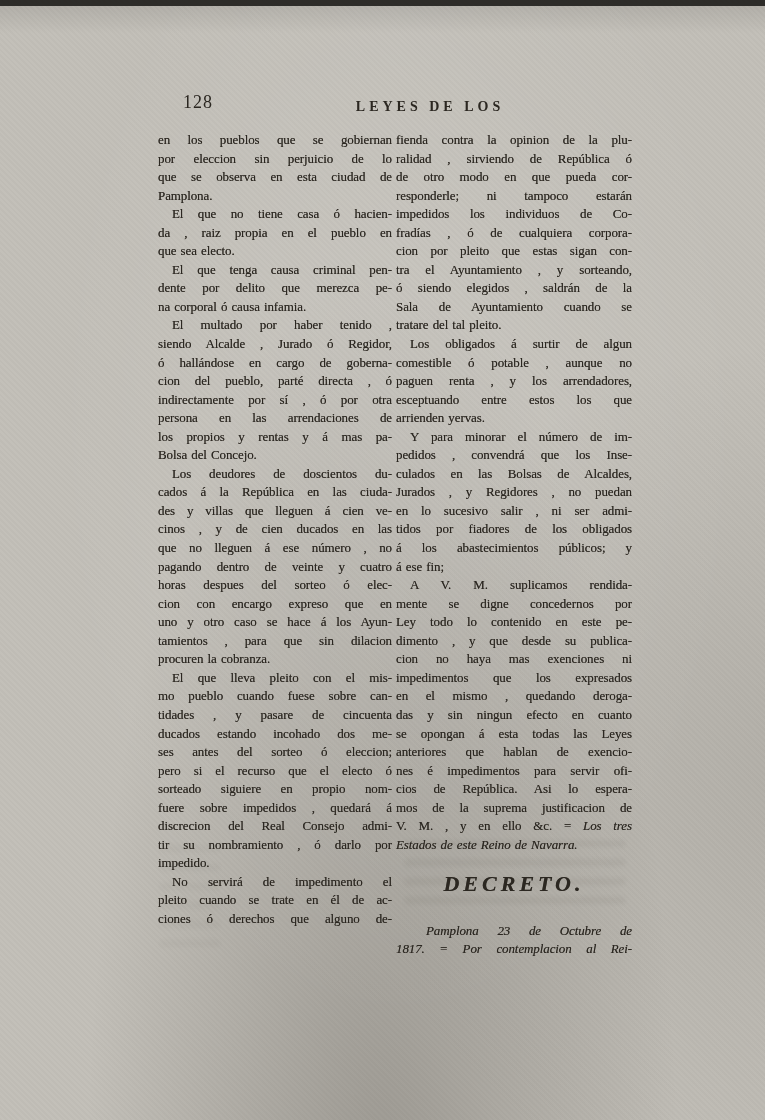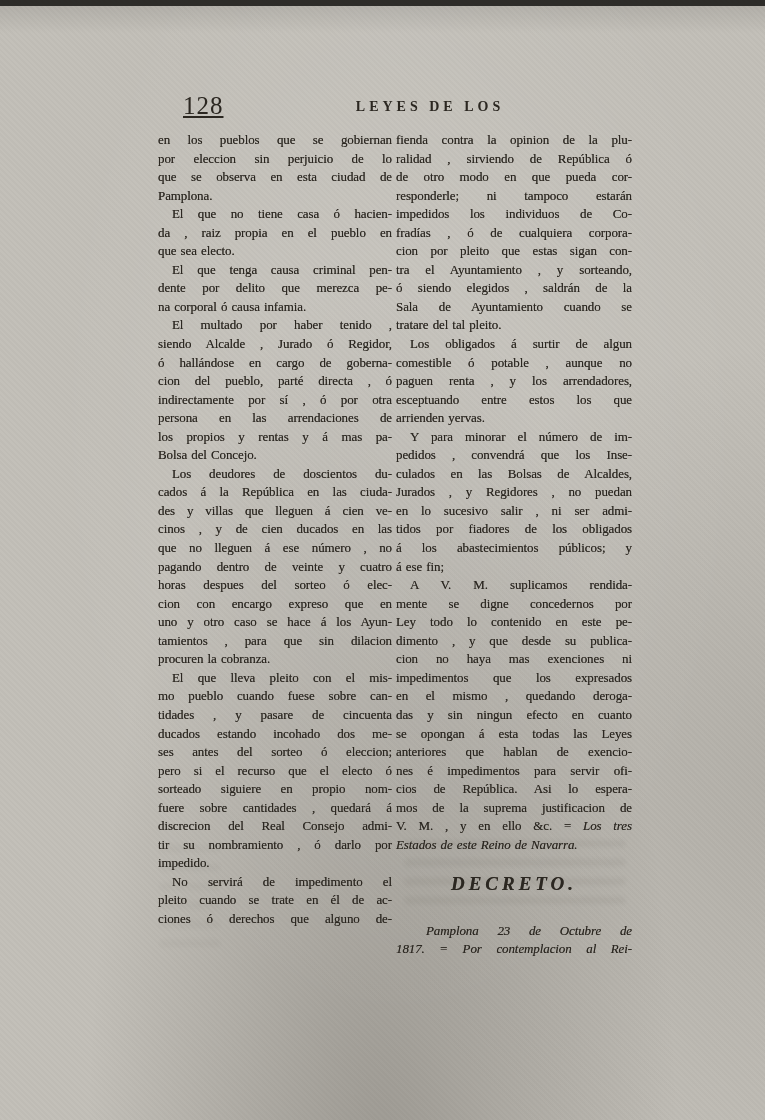--- a/index.html
+++ b/index.html
@@ -10,41 +10,41 @@
     background-image:
       radial-gradient(ellipse at 52% 38%, rgba(255,255,255,0.10), rgba(0,0,0,0) 62%),
       radial-gradient(ellipse at 50% 108%, rgba(58,54,47,0.28), rgba(0,0,0,0) 55%),
       radial-gradient(ellipse at 105% 70%, rgba(58,54,47,0.12), rgba(0,0,0,0) 40%),
       linear-gradient(to bottom, rgba(0,0,0,0.10), rgba(0,0,0,0) 3%),
       repeating-linear-gradient(45deg, rgba(0,0,0,0.016) 0 2px, rgba(255,255,255,0.016) 2px 4px);
     color:#2b2721;
   }
   .edge-strip{position:absolute;left:0;top:0;width:765px;height:6px;background:#161513;opacity:.85;}
   #page-number{
-    position:absolute;left:183px;top:92px;font-size:25px;letter-spacing:1px;text-decoration:underline;
+    position:absolute;left:183px;top:92px;font-size:18px;letter-spacing:1px;
   }
   #running-title{
     position:absolute;left:292px;top:99px;width:276px;text-align:center;
     font-size:14px;letter-spacing:4px;font-weight:bold;
   }
   .col{
     position:absolute;top:131px;font-size:13px;line-height:18.55px;
     letter-spacing:-0.1px;word-spacing:1px;
     text-shadow:0 0 0.5px rgba(43,39,33,0.65);
   }
   #left-col{left:158px;width:234px;}
   #right-col{left:396px;width:236px;}
   .line{text-align:justify;text-align-last:justify;}
   .line.nj{text-align-last:left;}
   .line.ind1{padding-left:14px;}
   .line.ind2{padding-left:30px;margin-top:28px;}
   .it,.line.it{font-style:italic;}
   .line.hd{
     text-align-last:center;font-style:italic;font-weight:bold;
-    font-size:19px;letter-spacing:4px;margin:21px 0 17px 0;
+    font-size:22px;letter-spacing:4px;margin:21px 0 17px 0;
   }
   
   .bleed{position:absolute;pointer-events:none;opacity:.10;filter:blur(2px);
     background:repeating-linear-gradient(to bottom, rgba(60,55,45,0.55) 0 7px, rgba(0,0,0,0) 7px 19px);}
   #bleed-1{left:405px;top:840px;width:220px;height:70px;}
   #bleed-2{left:160px;top:845px;width:60px;height:110px;opacity:.06;}
 </style>
 </head>
 <body>
 
@@ -83,21 +83,21 @@
     <div class="line">uno y otro caso se hace á los Ayun-</div>
     <div class="line">tamientos , para que sin dilacion</div>
     <div class="line nj">procuren la cobranza.</div>
     <div class="line ind1">El que lleva pleito con el mis-</div>
     <div class="line">mo pueblo cuando fuese sobre can-</div>
     <div class="line">tidades , y pasare de cincuenta</div>
     <div class="line">ducados estando incohado dos me-</div>
     <div class="line">ses antes del sorteo ó eleccion;</div>
     <div class="line">pero si el recurso que el electo ó</div>
     <div class="line">sorteado siguiere en propio nom-</div>
-    <div class="line">fuere sobre cantidades , quedará á</div>
+    <div class="line">fuere sobre impedidos , quedará á</div>
     <div class="line">discrecion del Real Consejo admi-</div>
     <div class="line">tir su nombramiento , ó darlo por</div>
     <div class="line nj">impedido.</div>
     <div class="line ind1">No servirá de impedimento el</div>
     <div class="line">pleito cuando se trate en él de ac-</div>
     <div class="line">ciones ó derechos que alguno de-</div>
   </div>
 <div id="right-col" class="col">
     <div class="line">fienda contra la opinion de la plu-</div>
     <div class="line">ralidad , sirviendo de República ó</div>

